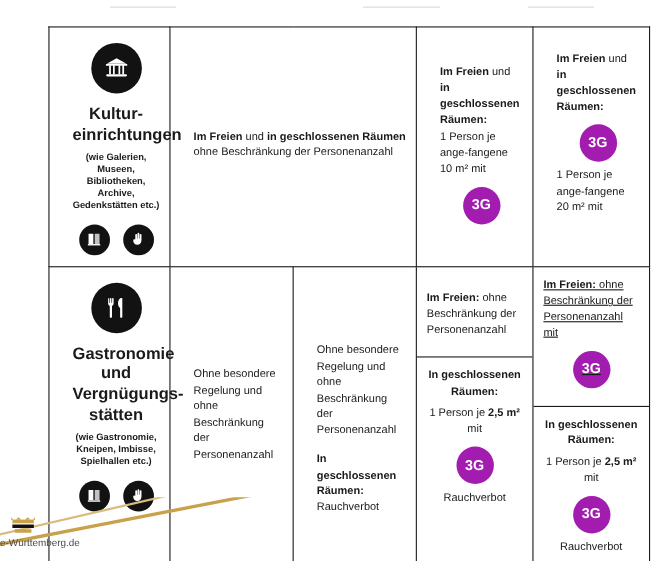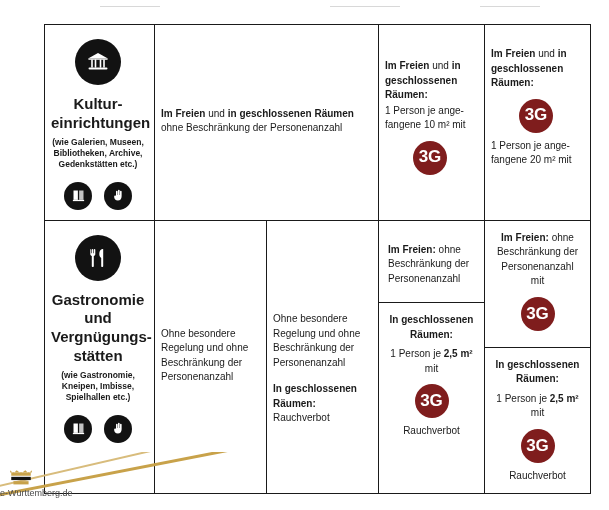--- a/index.html
+++ b/index.html
@@ -42,21 +42,21 @@
     width: 546px;
   }
   table.info {
     border-collapse: collapse;
     table-layout: fixed;
     width: 546px;
   }
   table.info td {
     border: 1px solid #1a1a1a;
     vertical-align: top;
-    padding: 8px 9px 10px 6px;
+    padding: 8px 9px 10px 21px;
     font-size: 10px;
     line-height: 1.3;
   }
 
   
   .c-label { width: 110px; }
   .c-a     { width: 112px; }
   .c-b     { width: 112px; }
   .c-c     { width: 106px; }
   .c-d     { width: 106px; }
@@ -114,24 +114,24 @@
   .b { font-weight: bold; }
 
   .pad-top-lg { padding-top: 34px !important; }
   .pad-top-md { padding-top: 22px !important; }
 
   
   .badge3g {
     width: 34px;
     height: 34px;
     border-radius: 50%;
-    background: #7f1d1d;
+    background: #a21caf;
     color: #ffffff;
     font-weight: bold;
-    font-size: 17px;
+    font-size: 13px;
     display: flex;
     align-items: center;
     justify-content: center;
     margin: 8px auto 6px auto;
   }
 
   
   .footer {
     position: absolute;
     left: 0;
@@ -309,21 +309,21 @@
         <div class="cell-txt" style="margin-top:5px">
           <span>1 Person je </span><span class="b">2,5 m²</span><br>
           <span>mit</span>
         </div>
         <div class="badge3g">3G</div>
         <div class="cell-txt">Rauchverbot</div>
       </div>
     </td>
 
     <td style="padding:0 !important;">
-      <div style="padding:10px 9px 10px 9px; text-align:center;">
+      <div style="padding:10px 9px 10px 9px; text-align:left;text-decoration:underline;">
         <div class="cell-txt">
           <span class="b">Im Freien:</span><span> ohne Beschränkung der Personenanzahl mit</span>
         </div>
         <div class="badge3g">3G</div>
       </div>
       <div style="border-top:1px solid #1a1a1a; padding:10px 9px 10px 9px; text-align:center;">
         <div class="cell-txt b">In geschlossenen Räumen:</div>
         <div class="cell-txt" style="margin-top:5px">
           <span>1 Person je </span><span class="b">2,5 m²</span><br>
           <span>mit</span>

